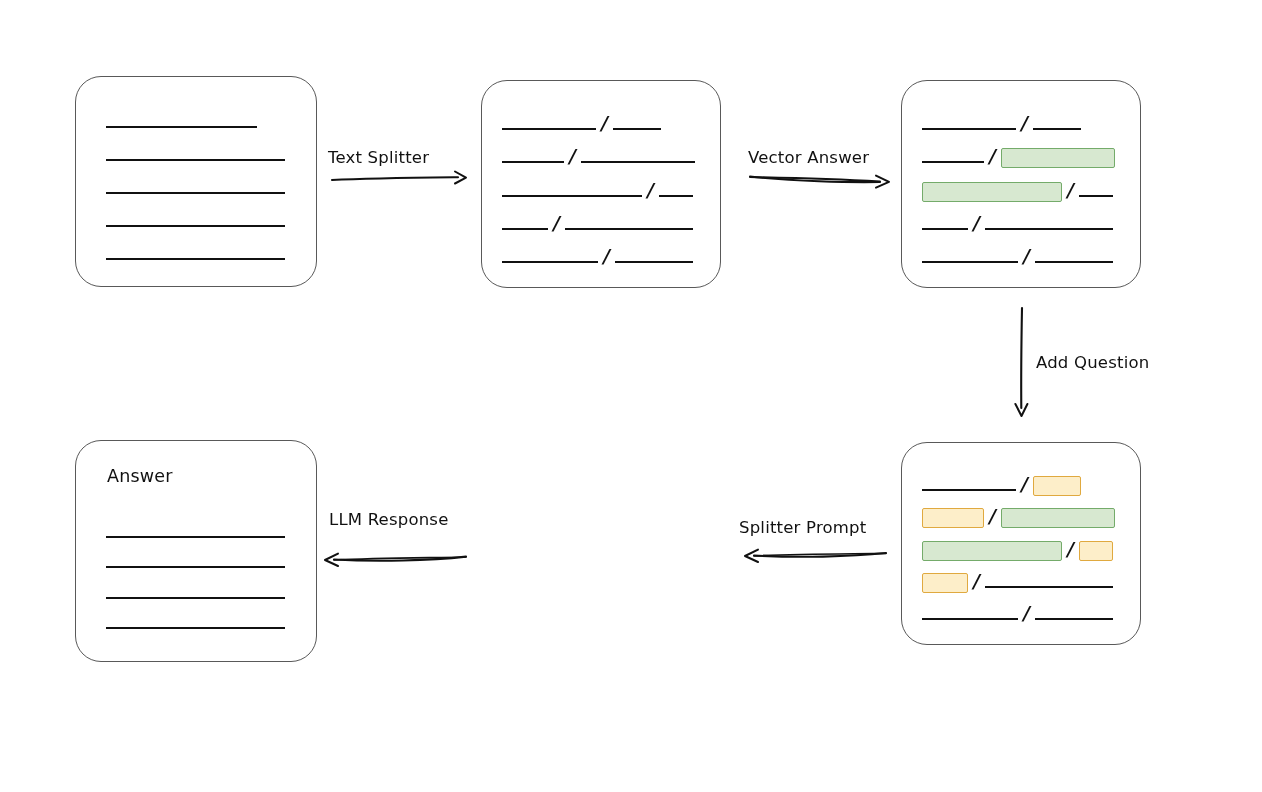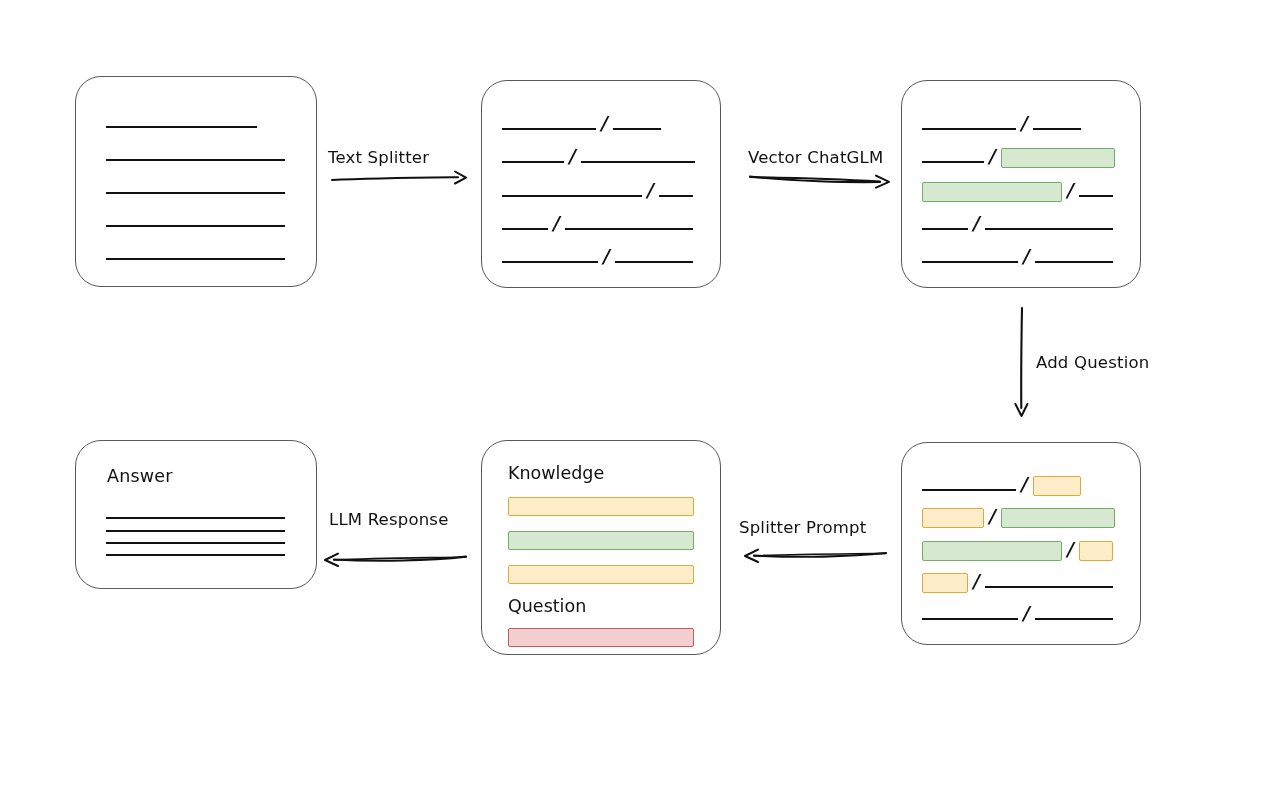--- a/index.html
+++ b/index.html
@@ -168,21 +168,21 @@
           <div class="seg" style="width: 128px;"></div>
         </div>
         <div class="row">
           <div class="seg" style="width: 96px;"></div>
           <span class="slash">/</span>
           <div class="seg" style="width: 78px;"></div>
         </div>
       </div>
   </div>
 
-  <div class="hand label-arrow" style="left:748px; top:148px;">Vector ChatGLM</div>
+  <div class="hand label-arrow" style="left:748px; top:148px;">Vector Answer</div>
   <div class="arrow" style="left:748px; top:168px;">
     <svg width="146" height="22" viewBox="0 0 146 22">
       <path d="M2,8.5 C45,13.2 100,14.6 132,14.0" fill="none" stroke="#111" stroke-width="2.1" stroke-linecap="round"></path>
       <path d="M2,9.0 C45,9.8 100,11.6 132,13.4" fill="none" stroke="#111" stroke-width="1.8" stroke-linecap="round"></path>
       <path d="M128,7.6 L141,13.8 L128,19.6" fill="none" stroke="#111" stroke-width="2" stroke-linejoin="round" stroke-linecap="round"></path>
     </svg>
   </div>
 
   <div class="box" style="left:901px; top:80px; width:240px; height:208px;">
     <div class="rows" style="padding:22px 20px 18px 20px;">
@@ -254,45 +254,31 @@
 
   <div class="hand label-arrow" style="left:739px; top:518px;">Splitter Prompt</div>
   <div class="arrow" style="left:738px; top:545px;">
     <svg width="150" height="20" viewBox="0 0 150 20">
       <path d="M16,10.5 C60,13.0 112,11.8 148,8.0" fill="none" stroke="#111" stroke-width="2.1" stroke-linecap="round"></path>
       <path d="M16,11.0 C60,9.0 112,9.0 148,8.4" fill="none" stroke="#111" stroke-width="1.6" stroke-linecap="round"></path>
       <path d="M20,4.6 L7,11.0 L20,17.0" fill="none" stroke="#111" stroke-width="2" stroke-linejoin="round" stroke-linecap="round"></path>
     </svg>
   </div>
 
-  <div class="box" style="left:481px; top:440px; width:240px; height:215px;">
-    <div class="kq">
-      <div class="kq-title">Knowledge</div>
-      <div style="margin-top:14px;">
-          <div class="kq-bar" style="background: rgb(253, 238, 201); border: 1.6px solid rgb(224, 169, 63);"></div>
-          <div class="kq-bar" style="background: rgb(215, 232, 208); border: 1.6px solid rgb(116, 171, 106); margin-top: 15px;"></div>
-          <div class="kq-bar" style="background: rgb(253, 238, 201); border: 1.6px solid rgb(224, 169, 63); margin-top: 15px;"></div>
-        </div>
-      <div class="kq-title" style="margin-top:14px;">Question</div>
-      <div style="margin-top:13px;">
-          <div class="kq-bar" style="background: rgb(245, 207, 207); border: 1.6px solid rgb(192, 92, 92);"></div>
-        </div>
-    </div>
-  </div>
 
   <div class="hand label-arrow" style="left:329px; top:510px;">LLM Response</div>
   <div class="arrow" style="left:318px; top:549px;">
     <svg width="150" height="20" viewBox="0 0 150 20">
       <path d="M16,10.5 C60,13.0 112,11.6 148,7.6" fill="none" stroke="#111" stroke-width="2.1" stroke-linecap="round"></path>
       <path d="M16,11.0 C60,9.0 112,8.8 148,8.0" fill="none" stroke="#111" stroke-width="1.6" stroke-linecap="round"></path>
       <path d="M20,4.6 L7,11.0 L20,17.0" fill="none" stroke="#111" stroke-width="2" stroke-linejoin="round" stroke-linecap="round"></path>
     </svg>
   </div>
 
-  <div class="box" style="left:75px; top:440px; width:242px; height:149px;">
+  <div class="box" style="left:75px; top:440px; width:242px; height:222px;">
     <div class="hand label-head" style="left:31px; top:25px;">Answer</div>
     <div class="rows" style="padding:72px 31px 26px 30px;">
         <div class="row">
           <div class="seg" style="width: 181px;"></div>
         </div>
         <div class="row">
           <div class="seg" style="width: 181px;"></div>
         </div>
         <div class="row">
           <div class="seg" style="width: 181px;"></div>

